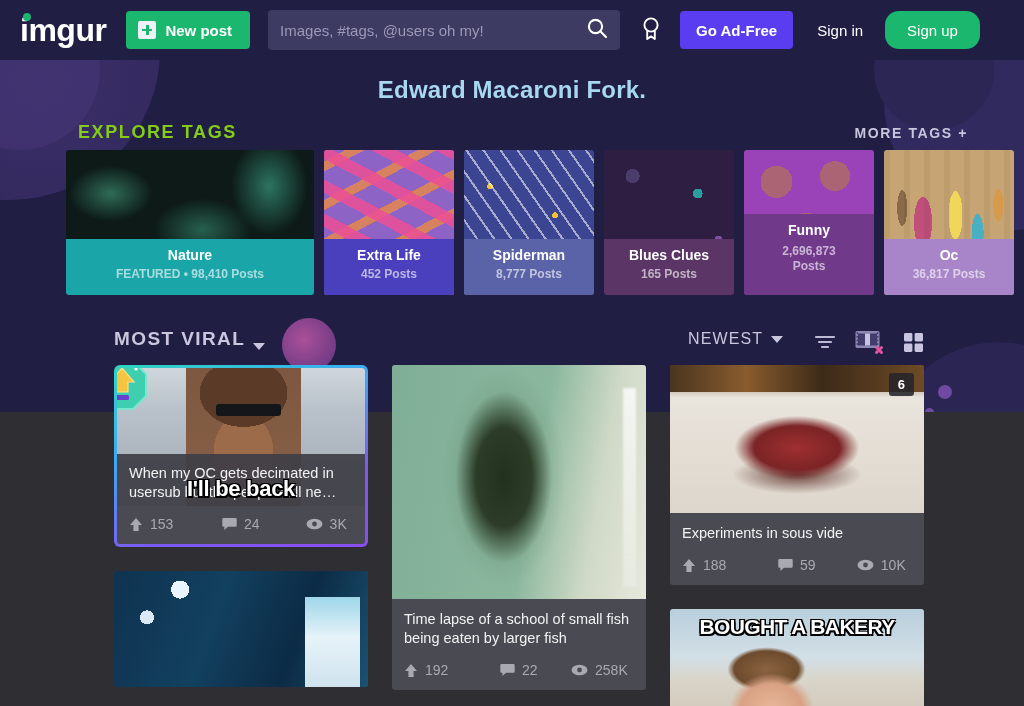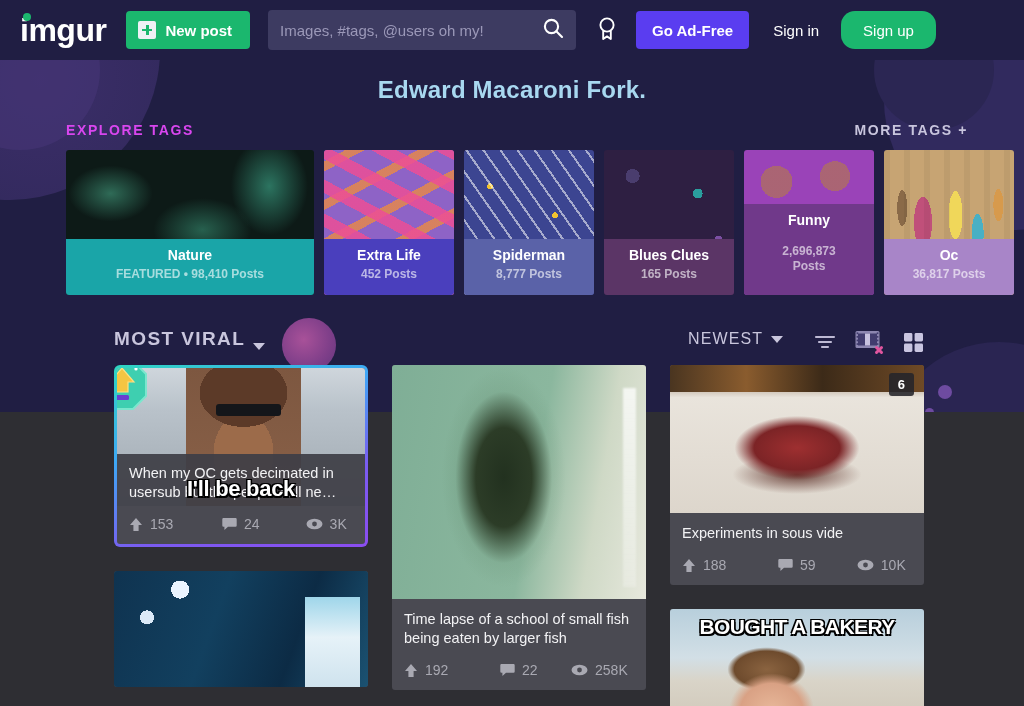--- a/index.html
+++ b/index.html
@@ -77,21 +77,21 @@
   #newpost-icon::before, #newpost-icon::after {
     content: "";
     position: absolute;
     background: #1bb76e;
   }
   #newpost-icon::before { width: 10px; height: 2.6px; top: 7.7px; left: 4px; }
   #newpost-icon::after  { width: 2.6px; height: 10px; top: 4px; left: 7.7px; }
 
   #search-wrap {
     position: relative;
-    width: 308px;
+    width: 352px;
     height: 40px;
     background: #3d3b61;
     border-radius: 4px;
     display: flex;
     align-items: center;
     padding: 0 12px;
     margin-right: 14px;
   }
   #search-input {
     flex: 1;
@@ -213,24 +213,25 @@
   #tags-header {
     position: absolute;
     top: 62px;
     left: 66px;
     right: 56px;
     display: flex;
     justify-content: space-between;
     align-items: center;
   }
   #explore-tags-label {
-    font-size: 14px;
-    font-weight: 700;
-    color: #d946ef;
+    font-size: 18px;
+    font-weight: 700;
+    color: #84cc16;
     letter-spacing: 1.6px;
+    margin-left: 12px;
   }
   #more-tags-link {
     font-size: 14px;
     font-weight: 700;
     color: #c8c5dd;
     letter-spacing: 1.6px;
     cursor: pointer;
   }
 
   #tag-row {
@@ -652,21 +653,21 @@
       <div class="tag-foot" style="background:#5b3566">
         <div class="tag-name">Blues Clues</div>
         <div class="tag-count">165 Posts</div>
       </div>
     </div>
 
     <div class="tag-card">
       <div class="tag-thumb th-funny"></div>
       <div class="tag-foot" style="background:#70398a;padding-bottom:20px">
         <div class="tag-name">Funny</div>
-        <div class="tag-count" style="max-width:86px;margin:14px auto 0">2,696,873 Posts</div>
+        <div class="tag-count" style="max-width:86px;margin:4px auto 0">2,696,873 Posts</div>
       </div>
     </div>
 
     <div class="tag-card">
       <div class="tag-thumb th-oc"></div>
       <div class="tag-foot" style="background:#a885c8">
         <div class="tag-name">Oc</div>
         <div class="tag-count">36,817 Posts</div>
       </div>
     </div>

